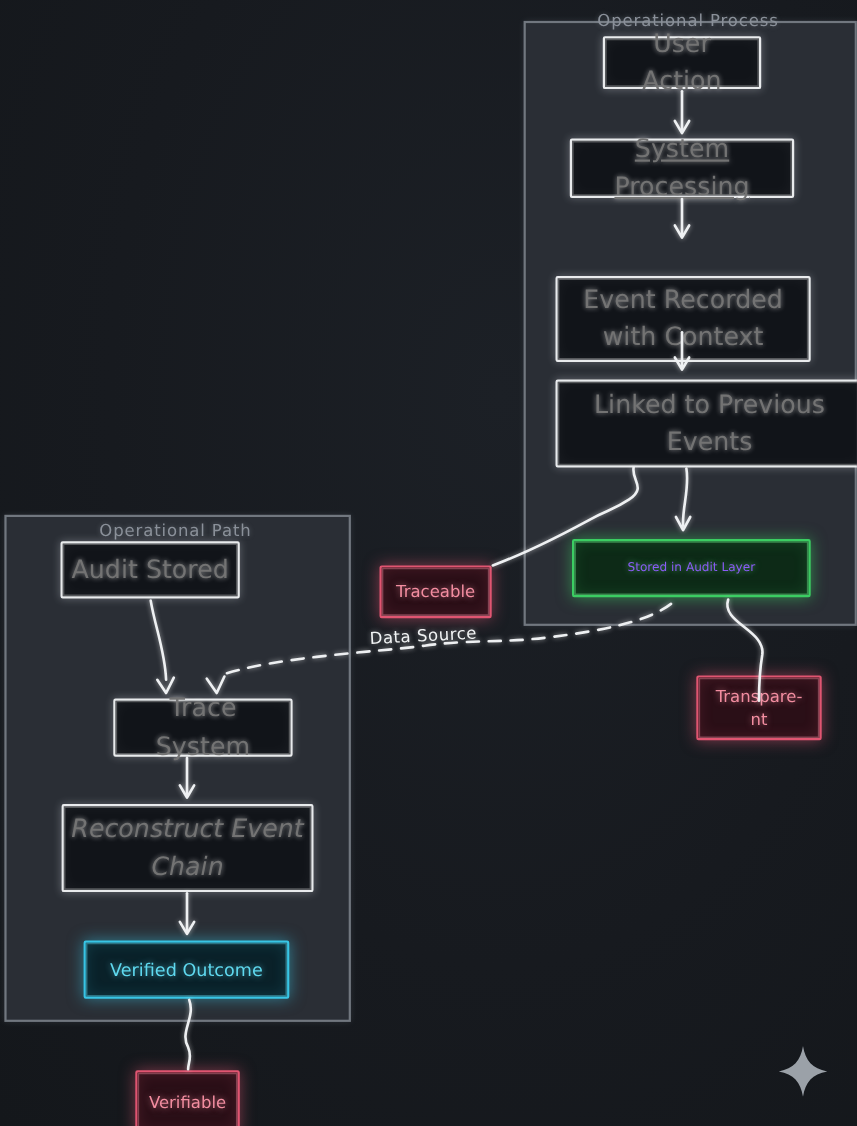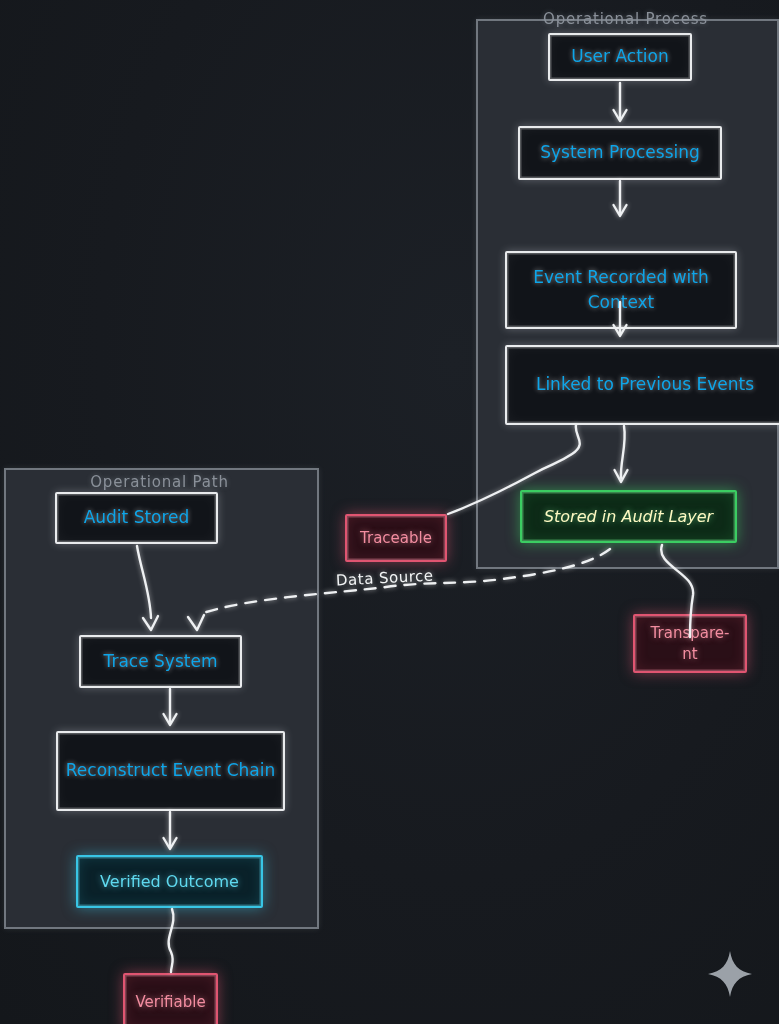--- a/index.html
+++ b/index.html
@@ -14,29 +14,28 @@
     box-shadow:0 0 6px rgba(200,210,220,.12);z-index:1;
   }
   .group-title{
     position:absolute;left:0;right:0;text-align:center;
     color:#8a9099;font-size:15px;letter-spacing:.8px;
     text-shadow:0 0 5px rgba(190,200,210,.35);white-space:nowrap;z-index:2;
   }
   .node{
     position:absolute;display:flex;align-items:center;justify-content:center;
     text-align:center;background:#111419;border:2px solid #e9ebed;border-radius:2px;
-    color:#0ea5e9;font-size:17px;line-height:1.5;padding:2px 6px;box-sizing:border-box;
+    color:#737373;font-size:23px;line-height:1.5;padding:2px 6px;box-sizing:border-box;
     box-shadow:0 0 8px rgba(225,232,238,.30), inset 0 0 0 1.5px rgba(255,255,255,.28), inset 0 0 14px rgba(255,255,255,.05);
     text-shadow:0 0 5px rgba(255,255,255,.55);z-index:2;white-space:pre-line;
   }
   .node.green{
-    background:#0d2a17;border-color:#3bcd62;color:#fef9c3;font-size:16px;
+    background:#0d2a17;border-color:#3bcd62;color:#8b5cf6;font-size:11px;
     box-shadow:0 0 14px rgba(60,206,99,.55), inset 0 0 0 1.5px rgba(110,232,140,.45), inset 0 0 14px rgba(60,206,99,.18);
     text-shadow:0 0 6px rgba(120,235,150,.65);
-    font-style:italic;
   }
   .node.red{
     background:#2a0f17;border-color:#e05571;color:#f28da0;font-size:15px;
     box-shadow:0 0 14px rgba(224,85,113,.50), inset 0 0 0 1.5px rgba(242,140,160,.40), inset 0 0 14px rgba(224,85,113,.18);
     text-shadow:0 0 6px rgba(242,141,160,.65);
   }
   .node.cyan{
     background:#0a2129;border-color:#38c5e5;color:#5fd9ef;font-size:16px;
     box-shadow:0 0 14px rgba(56,197,229,.50), inset 0 0 0 1.5px rgba(95,217,239,.40), inset 0 0 14px rgba(56,197,229,.18);
     text-shadow:0 0 6px rgba(95,217,239,.65);
@@ -59,33 +58,33 @@
 
 <div class="canvas">
 
   <div class="group" style="left:476px;top:19px;width:299px;height:546px;"></div>
   <div class="group-title" style="top:10px;left:476px;width:299px;">Operational Process</div>
 
   <div class="group" style="left:4px;top:468px;width:311px;height:457px;"></div>
   <div class="group-title" style="top:473px;left:4px;width:311px;">Operational Path</div>
 
   <div class="node" style="left:548px;top:33px;width:144px;height:48px;">User Action</div>
-  <div class="node" style="left:518px;top:126px;width:204px;height:54px;">System Processing</div>
+  <div class="node" style="left:518px;top:126px;width:204px;height:54px;text-decoration:underline;">System Processing</div>
   <div class="node" style="left:505px;top:223px;width:232px;height:78px;margin-top:28px;">Event Recorded with Context</div>
   <div class="node" style="left:505px;top:345px;width:280px;height:80px;">Linked to Previous Events</div>
   <div class="node green" style="left:520px;top:490px;width:217px;height:53px;">Stored in Audit Layer</div>
 
   <div class="node red" style="left:345px;top:494px;width:102px;height:48px;margin-top:20px;">Traceable</div>
   <div class="node red" style="left:633px;top:614px;width:114px;height:59px;line-height:1.35;">Transpare-
 nt</div>
   <div class="node red" style="left:123px;top:973px;width:95px;height:58px;">Verifiable</div>
 
   <div class="node" style="left:55px;top:492px;width:163px;height:52px;">Audit Stored</div>
-  <div class="node" style="left:79px;top:635px;width:163px;height:53px;">Trace System</div>
-  <div class="node" style="left:56px;top:731px;width:229px;height:80px;">Reconstruct Event Chain</div>
+  <div class="node" style="left:103px;top:635px;width:163px;height:53px;">Trace System</div>
+  <div class="node" style="left:56px;top:731px;width:229px;height:80px;font-style:italic;">Reconstruct Event Chain</div>
   <div class="node cyan" style="left:76px;top:855px;width:187px;height:53px;">Verified Outcome</div>
 
   <svg class="edges" width="779" height="1024" viewBox="0 0 779 1024" aria-hidden="true">
 
     <path d="M620 83 L620 118"></path>
     <path d="M613.5 110 L620 121 L626.5 110"></path>
 
     <path d="M620 181 L620 213"></path>
     <path d="M613.5 205 L620 216 L626.5 205"></path>
 

